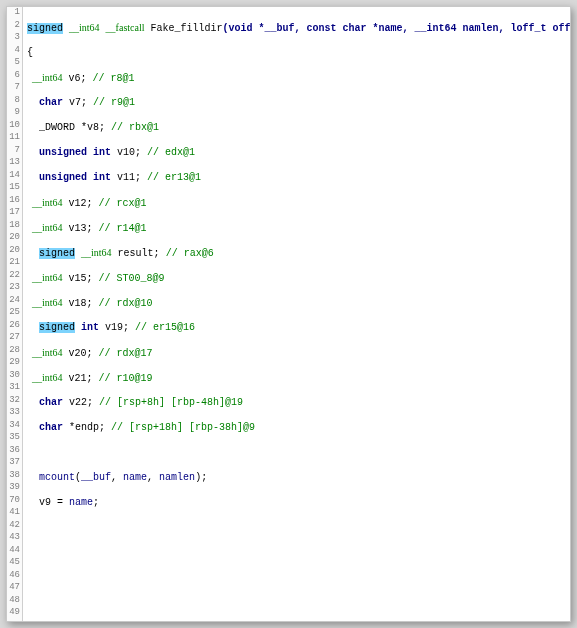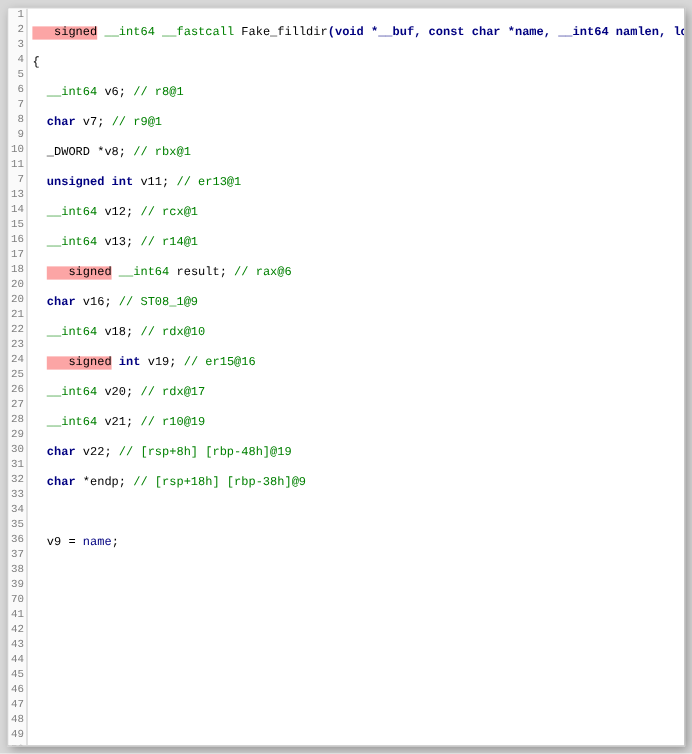--- a/index.html
+++ b/index.html
@@ -38,26 +38,26 @@
     left: 16px; right: 0; top: 0; bottom: 0;
     padding: 2px 4px;
     white-space: pre;
     overflow: hidden;
     color: #000;
   }
   .ln { height: 12.5px; }
   .cl { height: 12.5px; }
 
   
-  .kw-g  { color: #008000; } 
+  .kw-g  { color: #008000; font-family: Liberation Serif, serif; } 
   .kw-n  { color: #000080; font-weight: bold; } 
   .cmt   { color: #008000; }
   .id    { color: #000080; }
 
-  .hl-y { background: #fca5a5; padding-left: 18px; }
+  .hl-y { background: #7dd3fc; }
 </style>
 </head>
 <body>
 
 <div class="outer">
 
   <div class="gutter">
     <div class="ln">1</div>
       <div class="ln">2</div>
       <div class="ln">3</div>
@@ -109,32 +109,34 @@
       <div class="ln">49</div>
       <div class="ln">50</div>
   </div>
 
   <div class="code">
 <div class="cl"><span class="hl-y">signed</span> <span class="kw-g">__int64</span> <span class="kw-g">__fastcall</span> <span>Fake_filldir</span><span class="kw-n">(void *__buf, const char *name, __int64 namlen, loff_t offset, u64 ino, unsigned</span></div>
 <div class="cl">{</div>
 <div class="cl"><span class="kw-g">  __int64</span> v6; <span class="cmt">// r8@1</span></div>
 <div class="cl"><span class="kw-n">  char</span> v7; <span class="cmt">// r9@1</span></div>
 <div class="cl"><span>  _DWORD</span> *v8; <span class="cmt">// rbx@1</span></div>
+<div class="cl"><span class="kw-n">  unsigned int</span> v10; <span class="cmt">// edx@1</span></div>
 <div class="cl"><span class="kw-n">  unsigned int</span> v11; <span class="cmt">// er13@1</span></div>
 <div class="cl"><span class="kw-g">  __int64</span> v12; <span class="cmt">// rcx@1</span></div>
 <div class="cl"><span class="kw-g">  __int64</span> v13; <span class="cmt">// r14@1</span></div>
 <div class="cl">  <span class="hl-y">signed</span> <span class="kw-g">__int64</span> result; <span class="cmt">// rax@6</span></div>
-<div class="cl"><span class="kw-n">  char</span> v16; <span class="cmt">// ST08_1@9</span></div>
+<div class="cl"><span class="kw-g">  __int64</span> v15; <span class="cmt">// ST00_8@9</span></div>
 <div class="cl"><span class="kw-g">  __int64</span> v18; <span class="cmt">// rdx@10</span></div>
 <div class="cl">  <span class="hl-y">signed</span> <span class="kw-n">int</span> v19; <span class="cmt">// er15@16</span></div>
 <div class="cl"><span class="kw-g">  __int64</span> v20; <span class="cmt">// rdx@17</span></div>
 <div class="cl"><span class="kw-g">  __int64</span> v21; <span class="cmt">// r10@19</span></div>
 <div class="cl"><span class="kw-n">  char</span> v22; <span class="cmt">// [rsp+8h] [rbp-48h]@19</span></div>
 <div class="cl"><span class="kw-n">  char</span> *endp; <span class="cmt">// [rsp+18h] [rbp-38h]@9</span></div>
 <div class="cl"> </div>
+<div class="cl">  <span class="id">mcount</span>(<span class="id">__buf</span>, <span class="id">name</span>, <span class="id">namlen</span>);</div>
 <div class="cl">  v9 = <span class="id">name</span>;</div>
 
 
 
 
 
 
 
 
 

